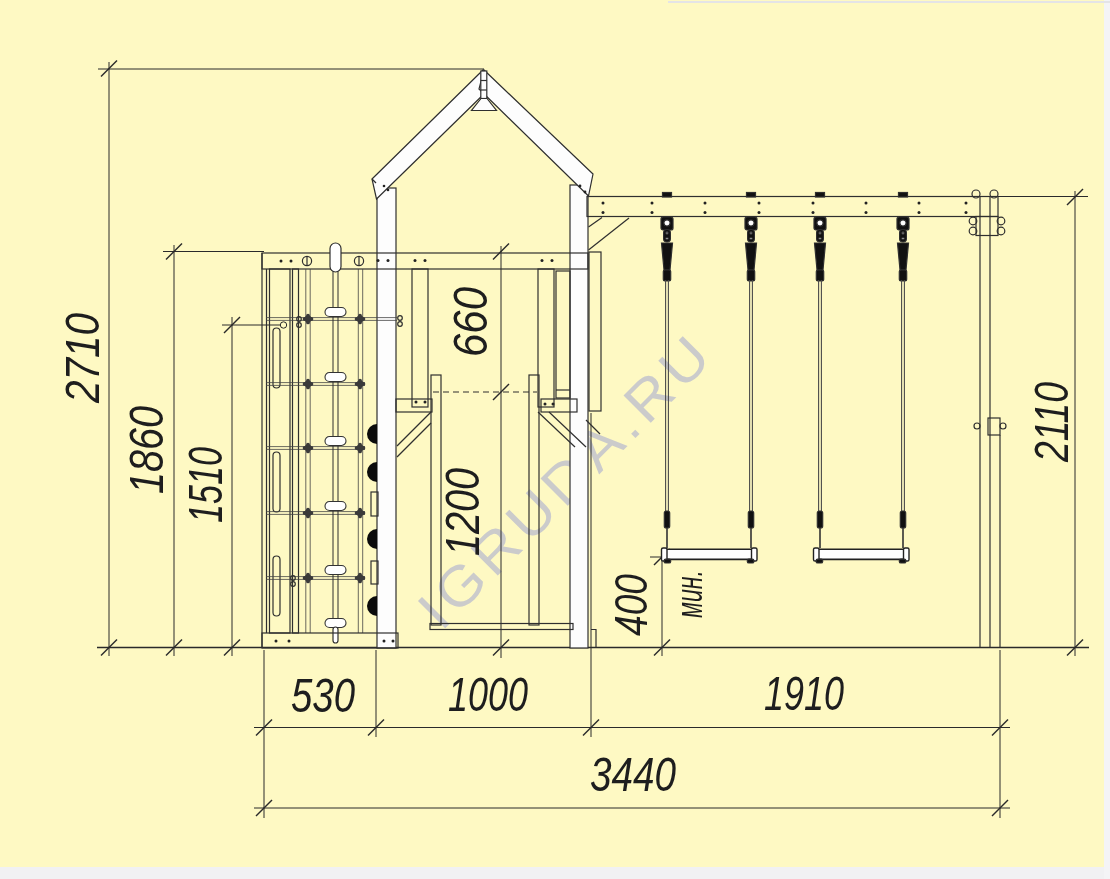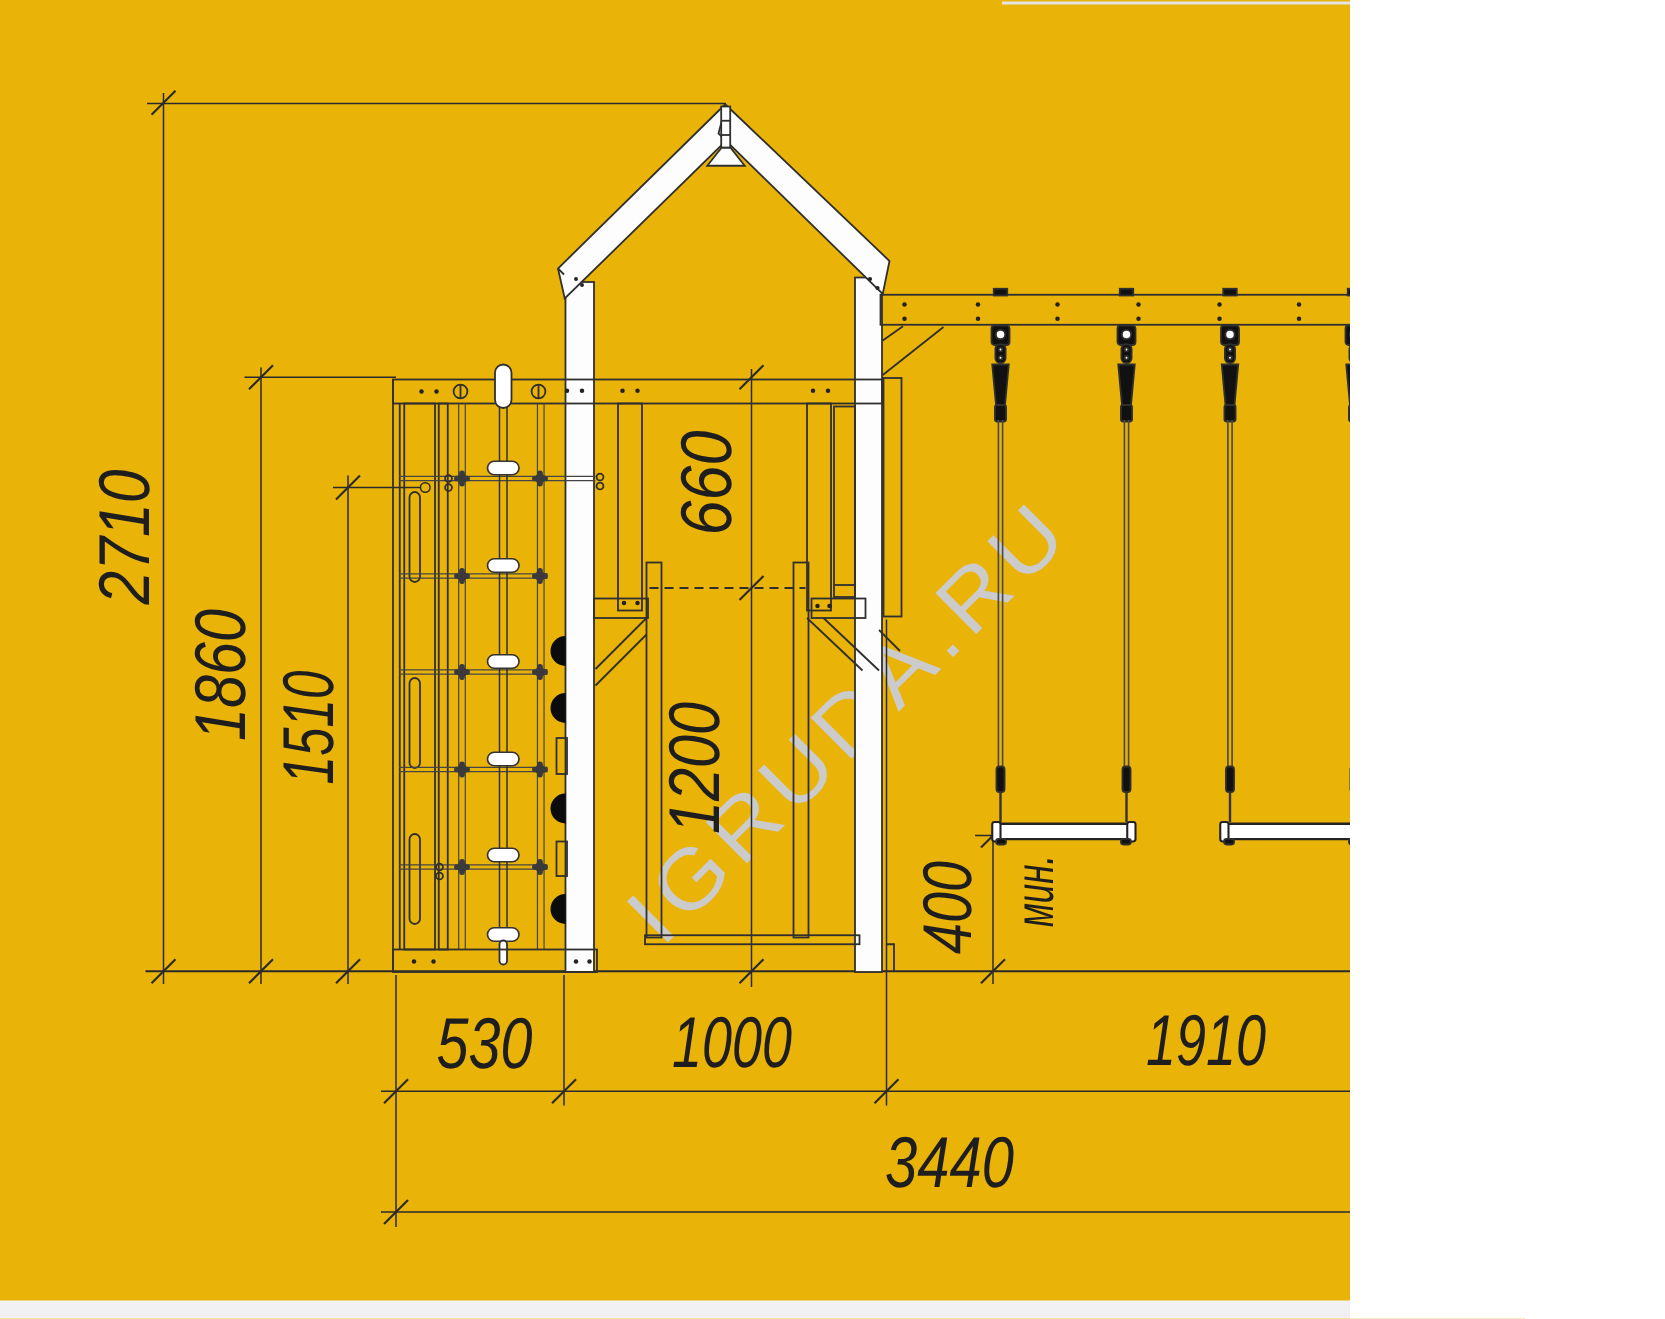--- a/index.html
+++ b/index.html
@@ -1,16 +1,16 @@
 <!DOCTYPE html>
 <html><head>
 <meta charset="utf-8">
 <style>
   html,body{margin:0;padding:0;background:#ffffff;}
-  #page{position:relative;width:900px;height:879px;background:#eab308;overflow:hidden;
+  #page{position:relative;width:1110px;height:879px;background:#fef9c3;overflow:hidden;
         font-family:"Liberation Sans",sans-serif;}
   svg{position:absolute;left:0;top:0;}
   text{font-family:"Liberation Sans",sans-serif;}
 </style>
 </head>
 <body>
 <div id="page">
 <svg width="1110" height="879" viewBox="0 0 1110 879">
 <defs>
   <g id="tick">

